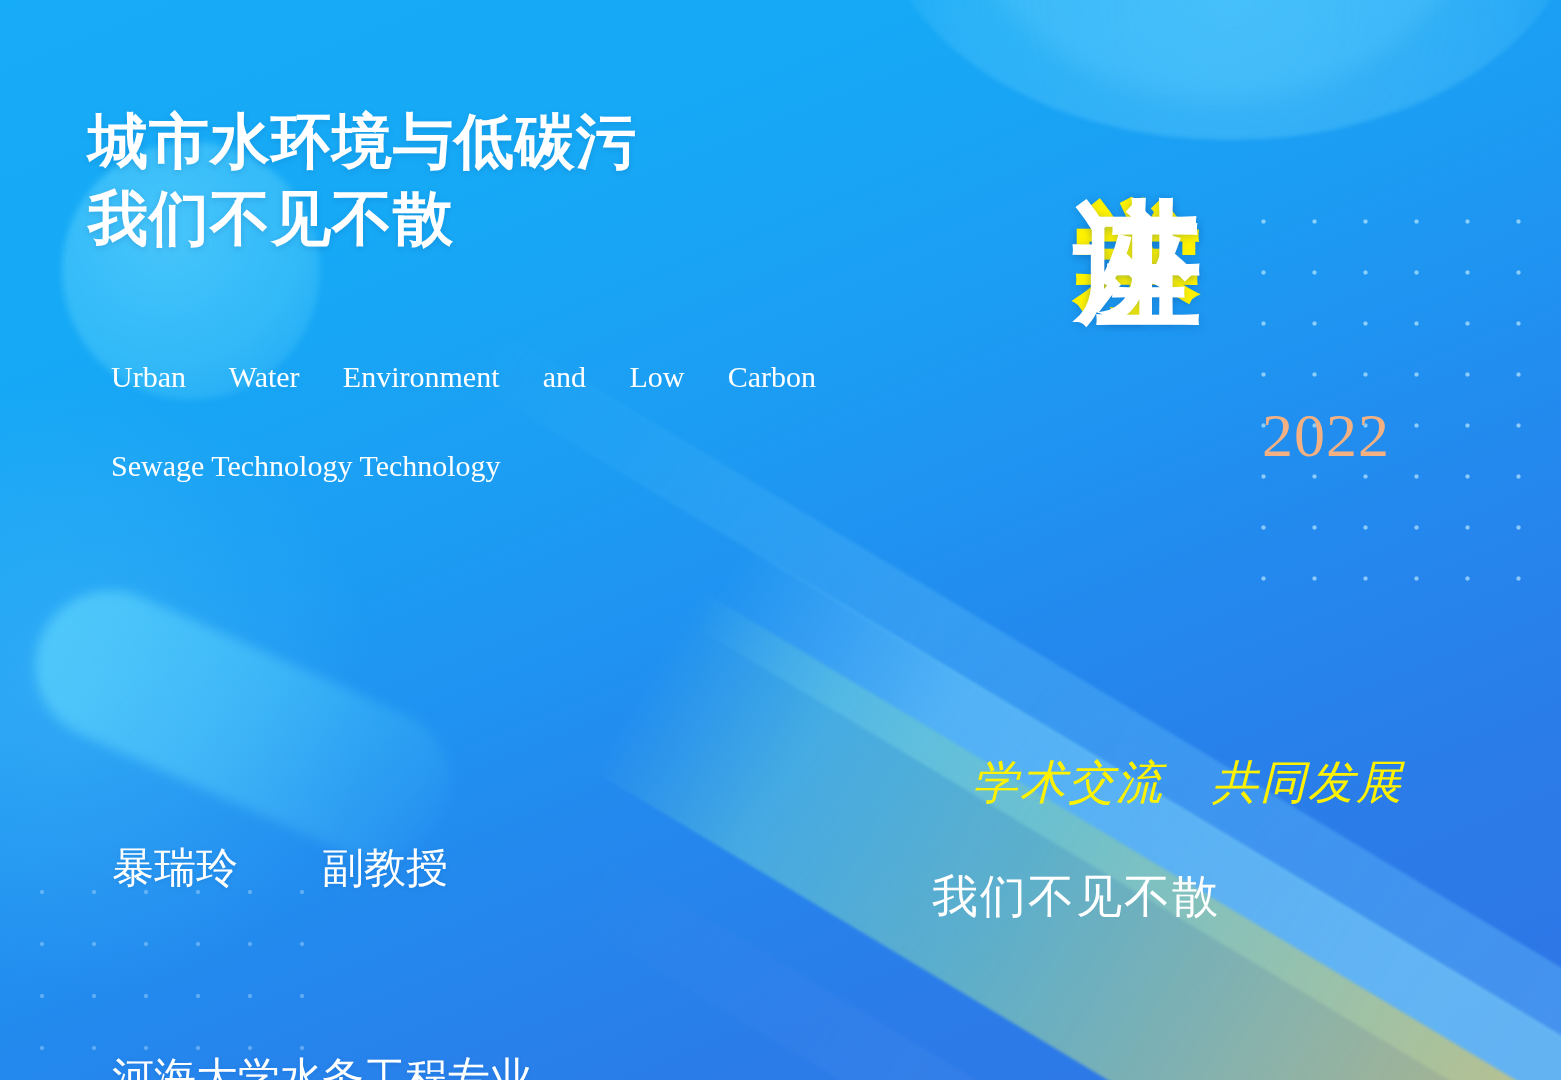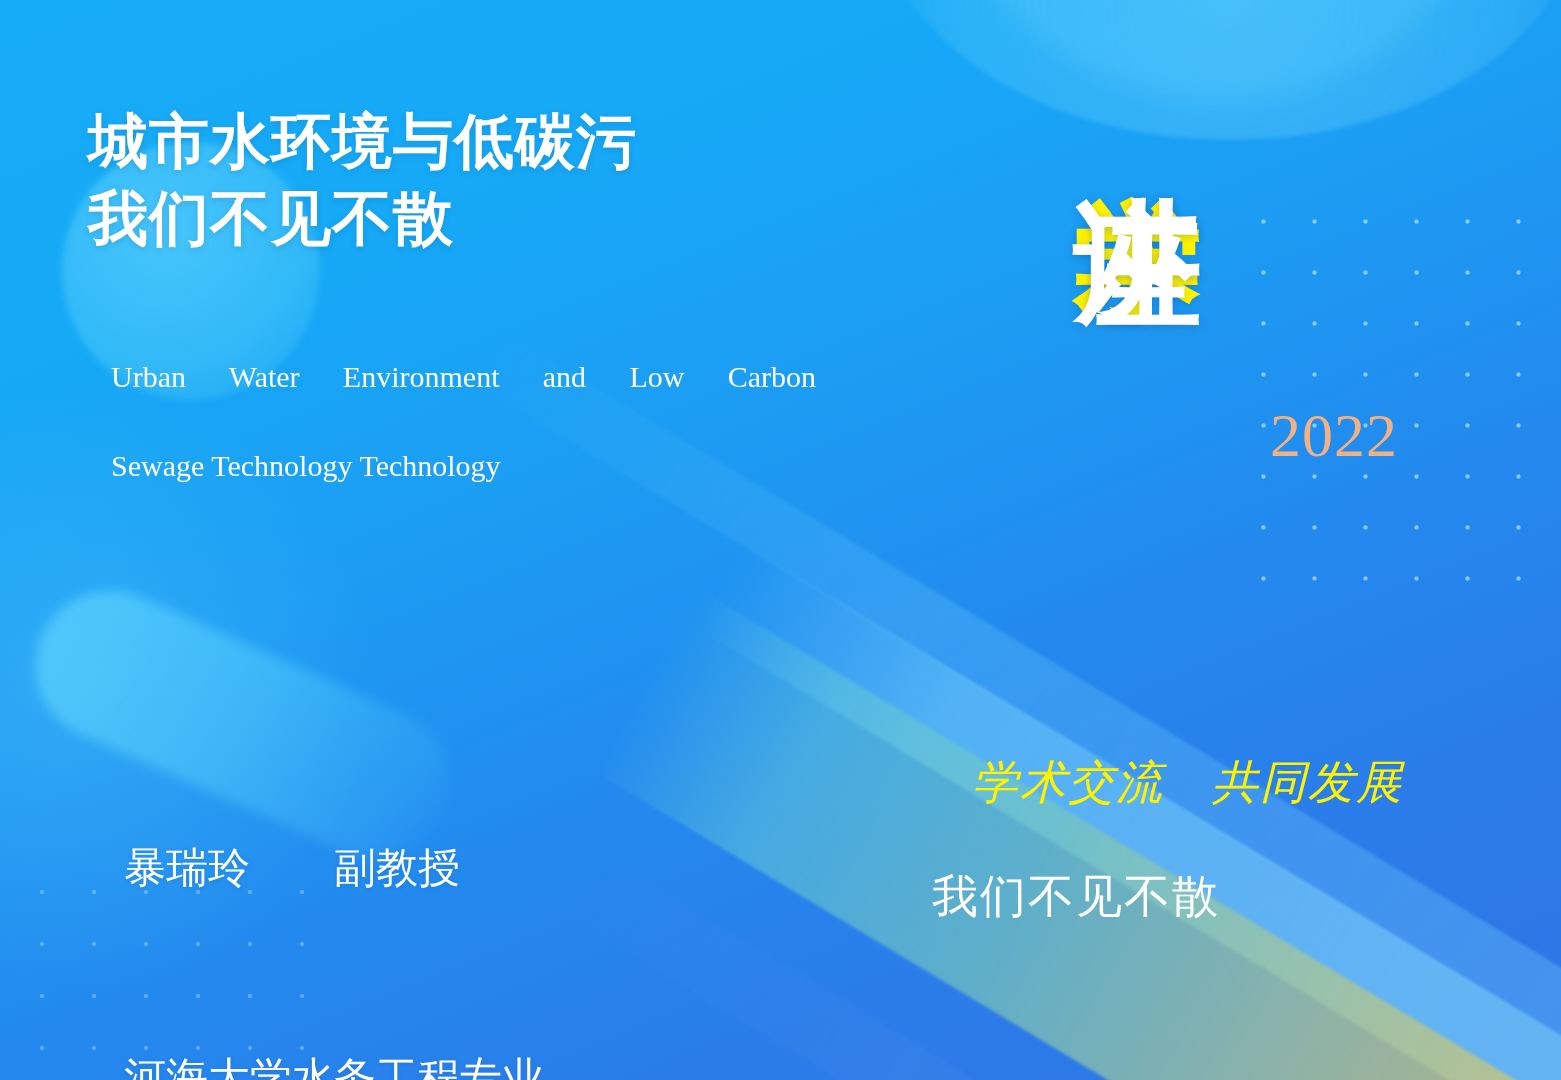--- a/index.html
+++ b/index.html
@@ -126,40 +126,39 @@
   }
   .vh-yellow{color:#FFF200;}
   .vh-white{color:#ffffff;}
 
   .year{
     position:absolute;left:1262px;top:404px;
     color:#F3B183;
     font-family:"Liberation Serif","DejaVu Serif",serif;
     font-size:62px;line-height:1;
     letter-spacing:1px;
-    margin-left:8px;
   }
   .date{
     position:absolute;left:1272px;top:484px;
     color:#F3B183;
     font-family:"Liberation Serif","DejaVu Serif",serif;
     font-size:92px;line-height:1;
     letter-spacing:1px;
   }
 
   
   .presenter{
     position:absolute;left:112px;top:694px;width:720px;
     color:#ffffff;
     font-size:42px;
     line-height:1.66;
     white-space:pre;
     text-shadow:0 1px 4px rgba(0,70,140,.15);
   }
-  .presenter .row{display:block;margin-left:12px;}
+  .presenter .row{display:block;}
 
   
   .tagline-yellow{
     position:absolute;left:972px;top:752px;
     color:#FFF200;
     font-size:46px;
     letter-spacing:2px;
     white-space:pre;
     font-style:italic;
   }

